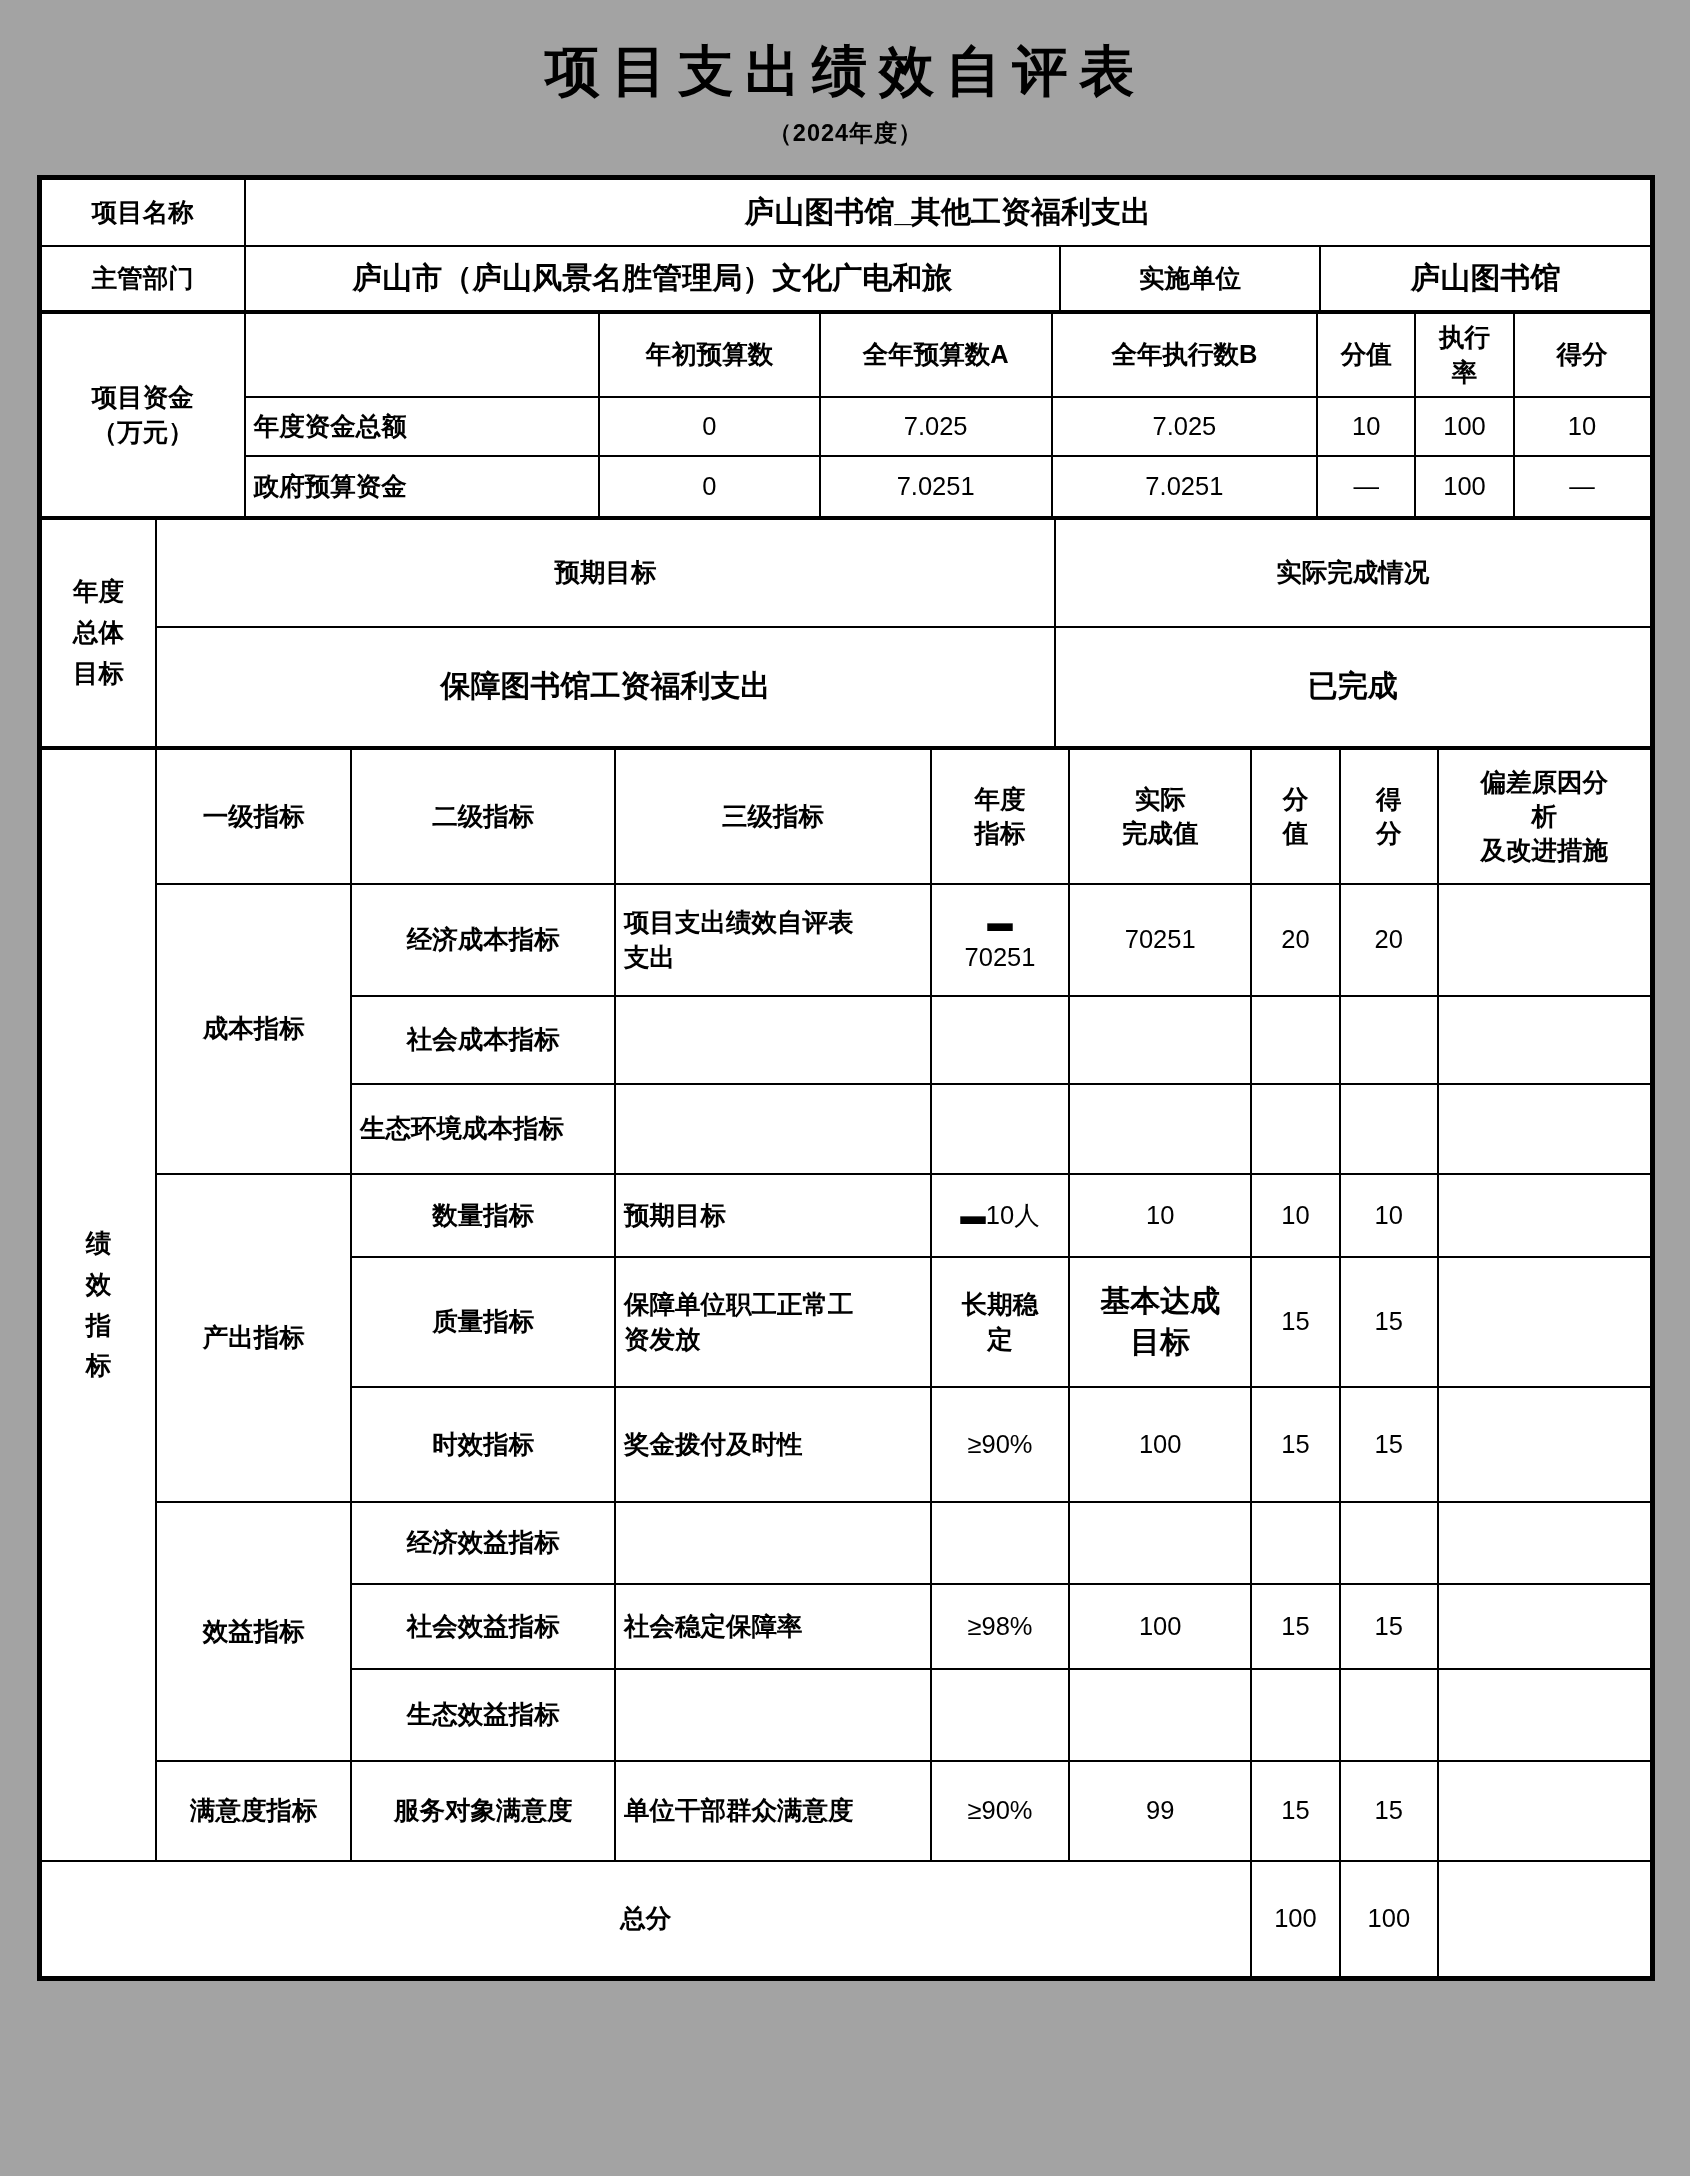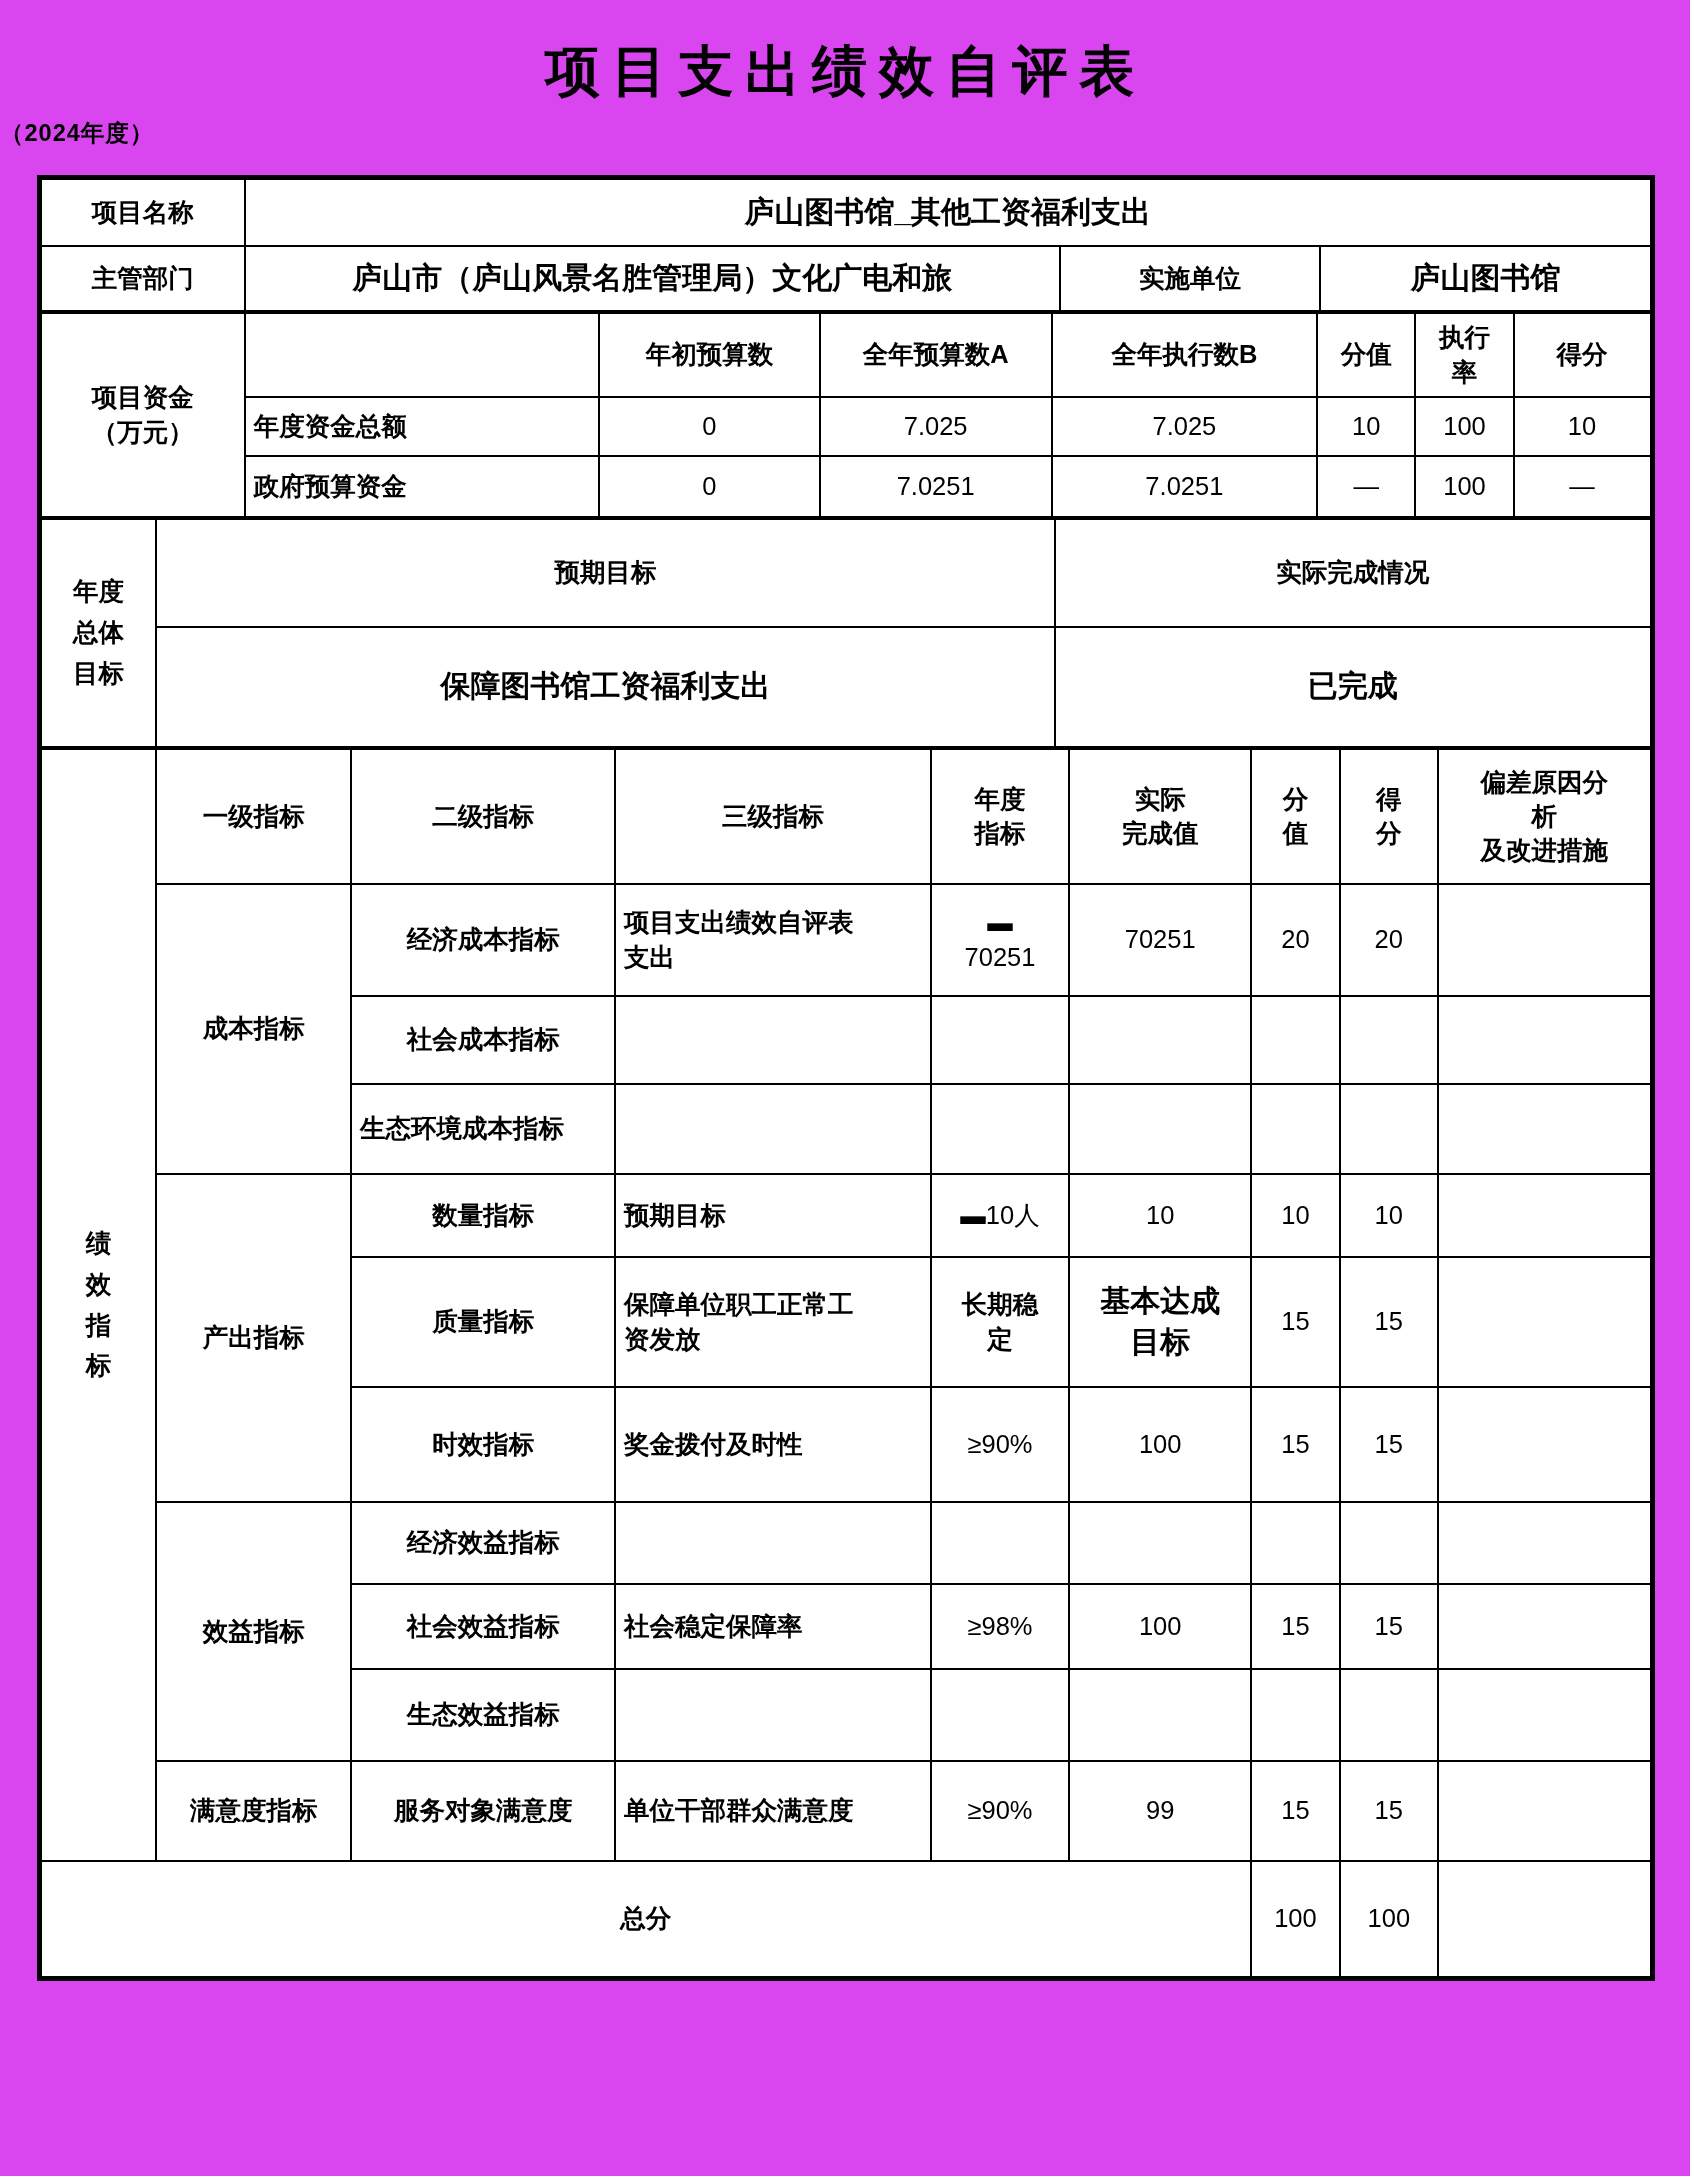--- a/index.html
+++ b/index.html
@@ -1,26 +1,26 @@
 <!DOCTYPE html>
 <html><head>
 <meta charset="utf-8">
 <style>
   html,body{margin:0;padding:0;background:#ffffff;}
   .page{
-    width:1691px;height:2177px;background:#d946ef;position:relative;
+    width:1691px;height:2177px;background:#a3a3a3;position:relative;
     font-family:"Liberation Sans","DejaVu Sans",sans-serif;color:#000;
     overflow:hidden;
   }
   .title{
     text-align:center;font-size:55px;font-weight:bold;letter-spacing:11.8px;
     padding-top:41px;line-height:1.1;
   }
   .subtitle{
-    font-size:23.5px;font-weight:bold;margin-top:15.7px;letter-spacing:1px;
+    text-align:center;font-size:23.5px;font-weight:bold;margin-top:15.7px;letter-spacing:1px;
   }
   .tables{
     width:1618px;margin:25.5px auto 0 auto;border:3.9px solid #000;box-sizing:border-box;
     background:#fff;
   }
   table{width:100%;border-collapse:collapse;table-layout:fixed;}
   td{
     border:2px solid #000;text-align:center;vertical-align:middle;
     font-size:25.5px;font-weight:bold;padding:3.9px 7.8px;box-sizing:border-box;
     overflow:hidden;line-height:1.35;

